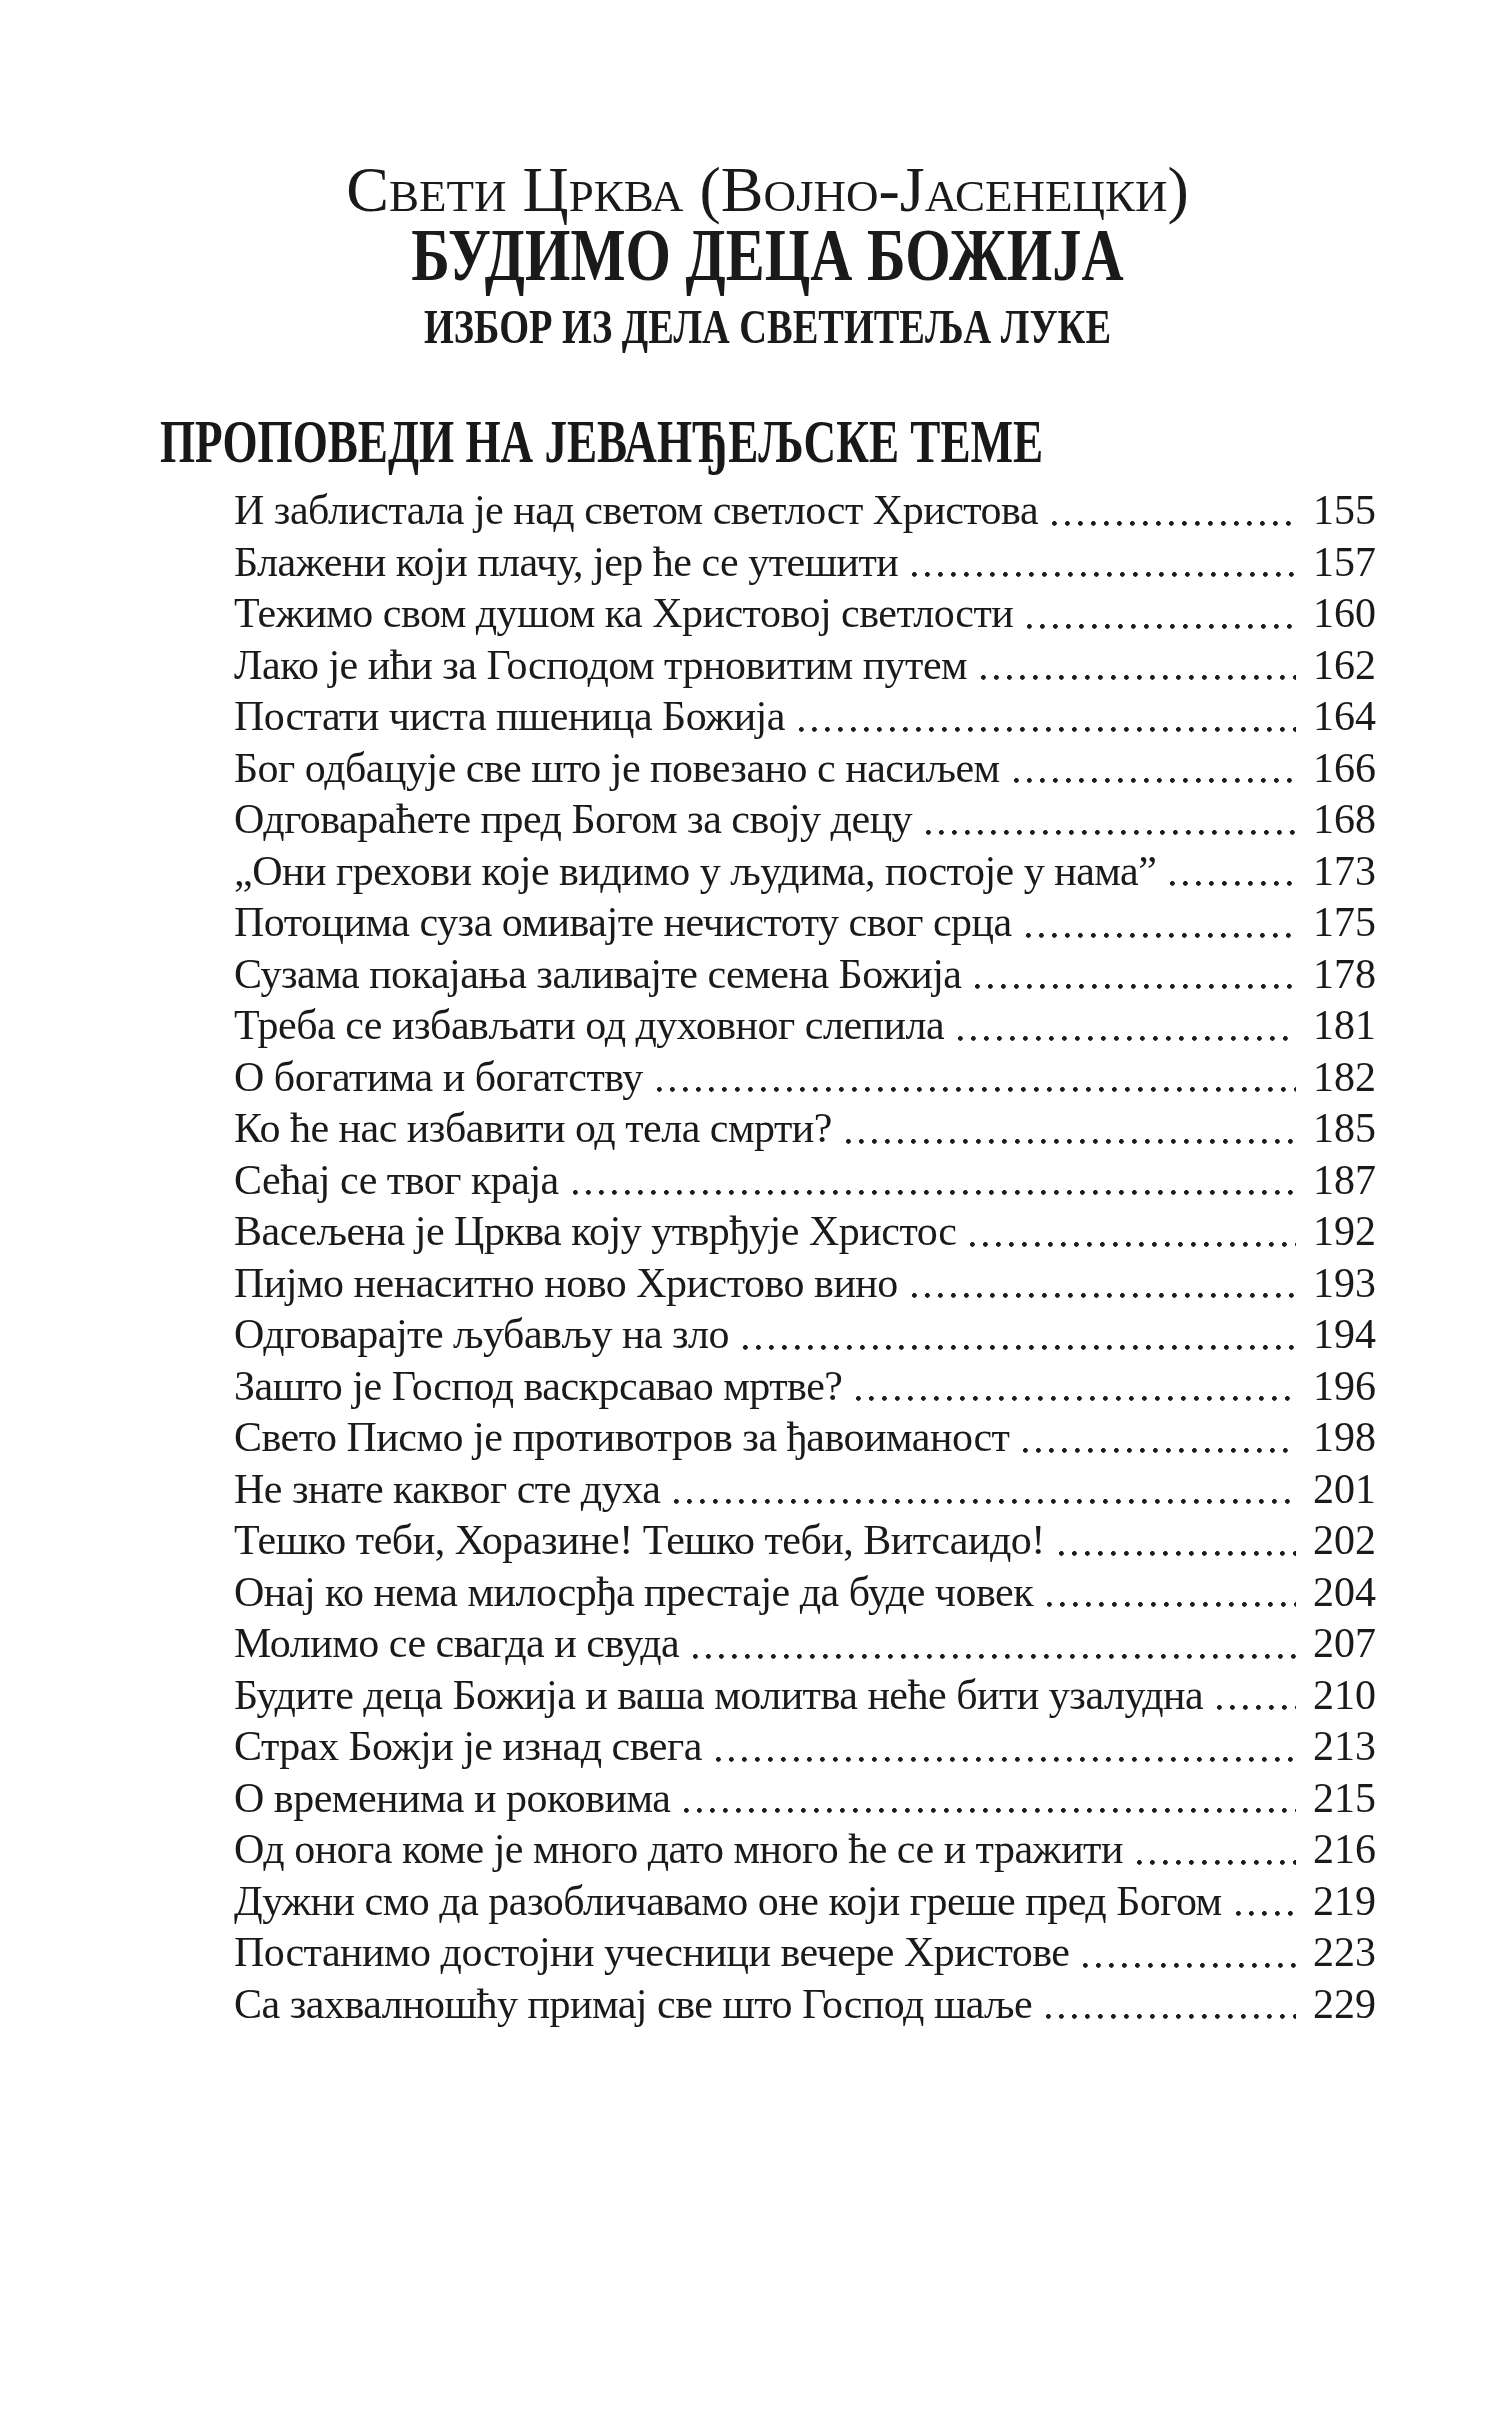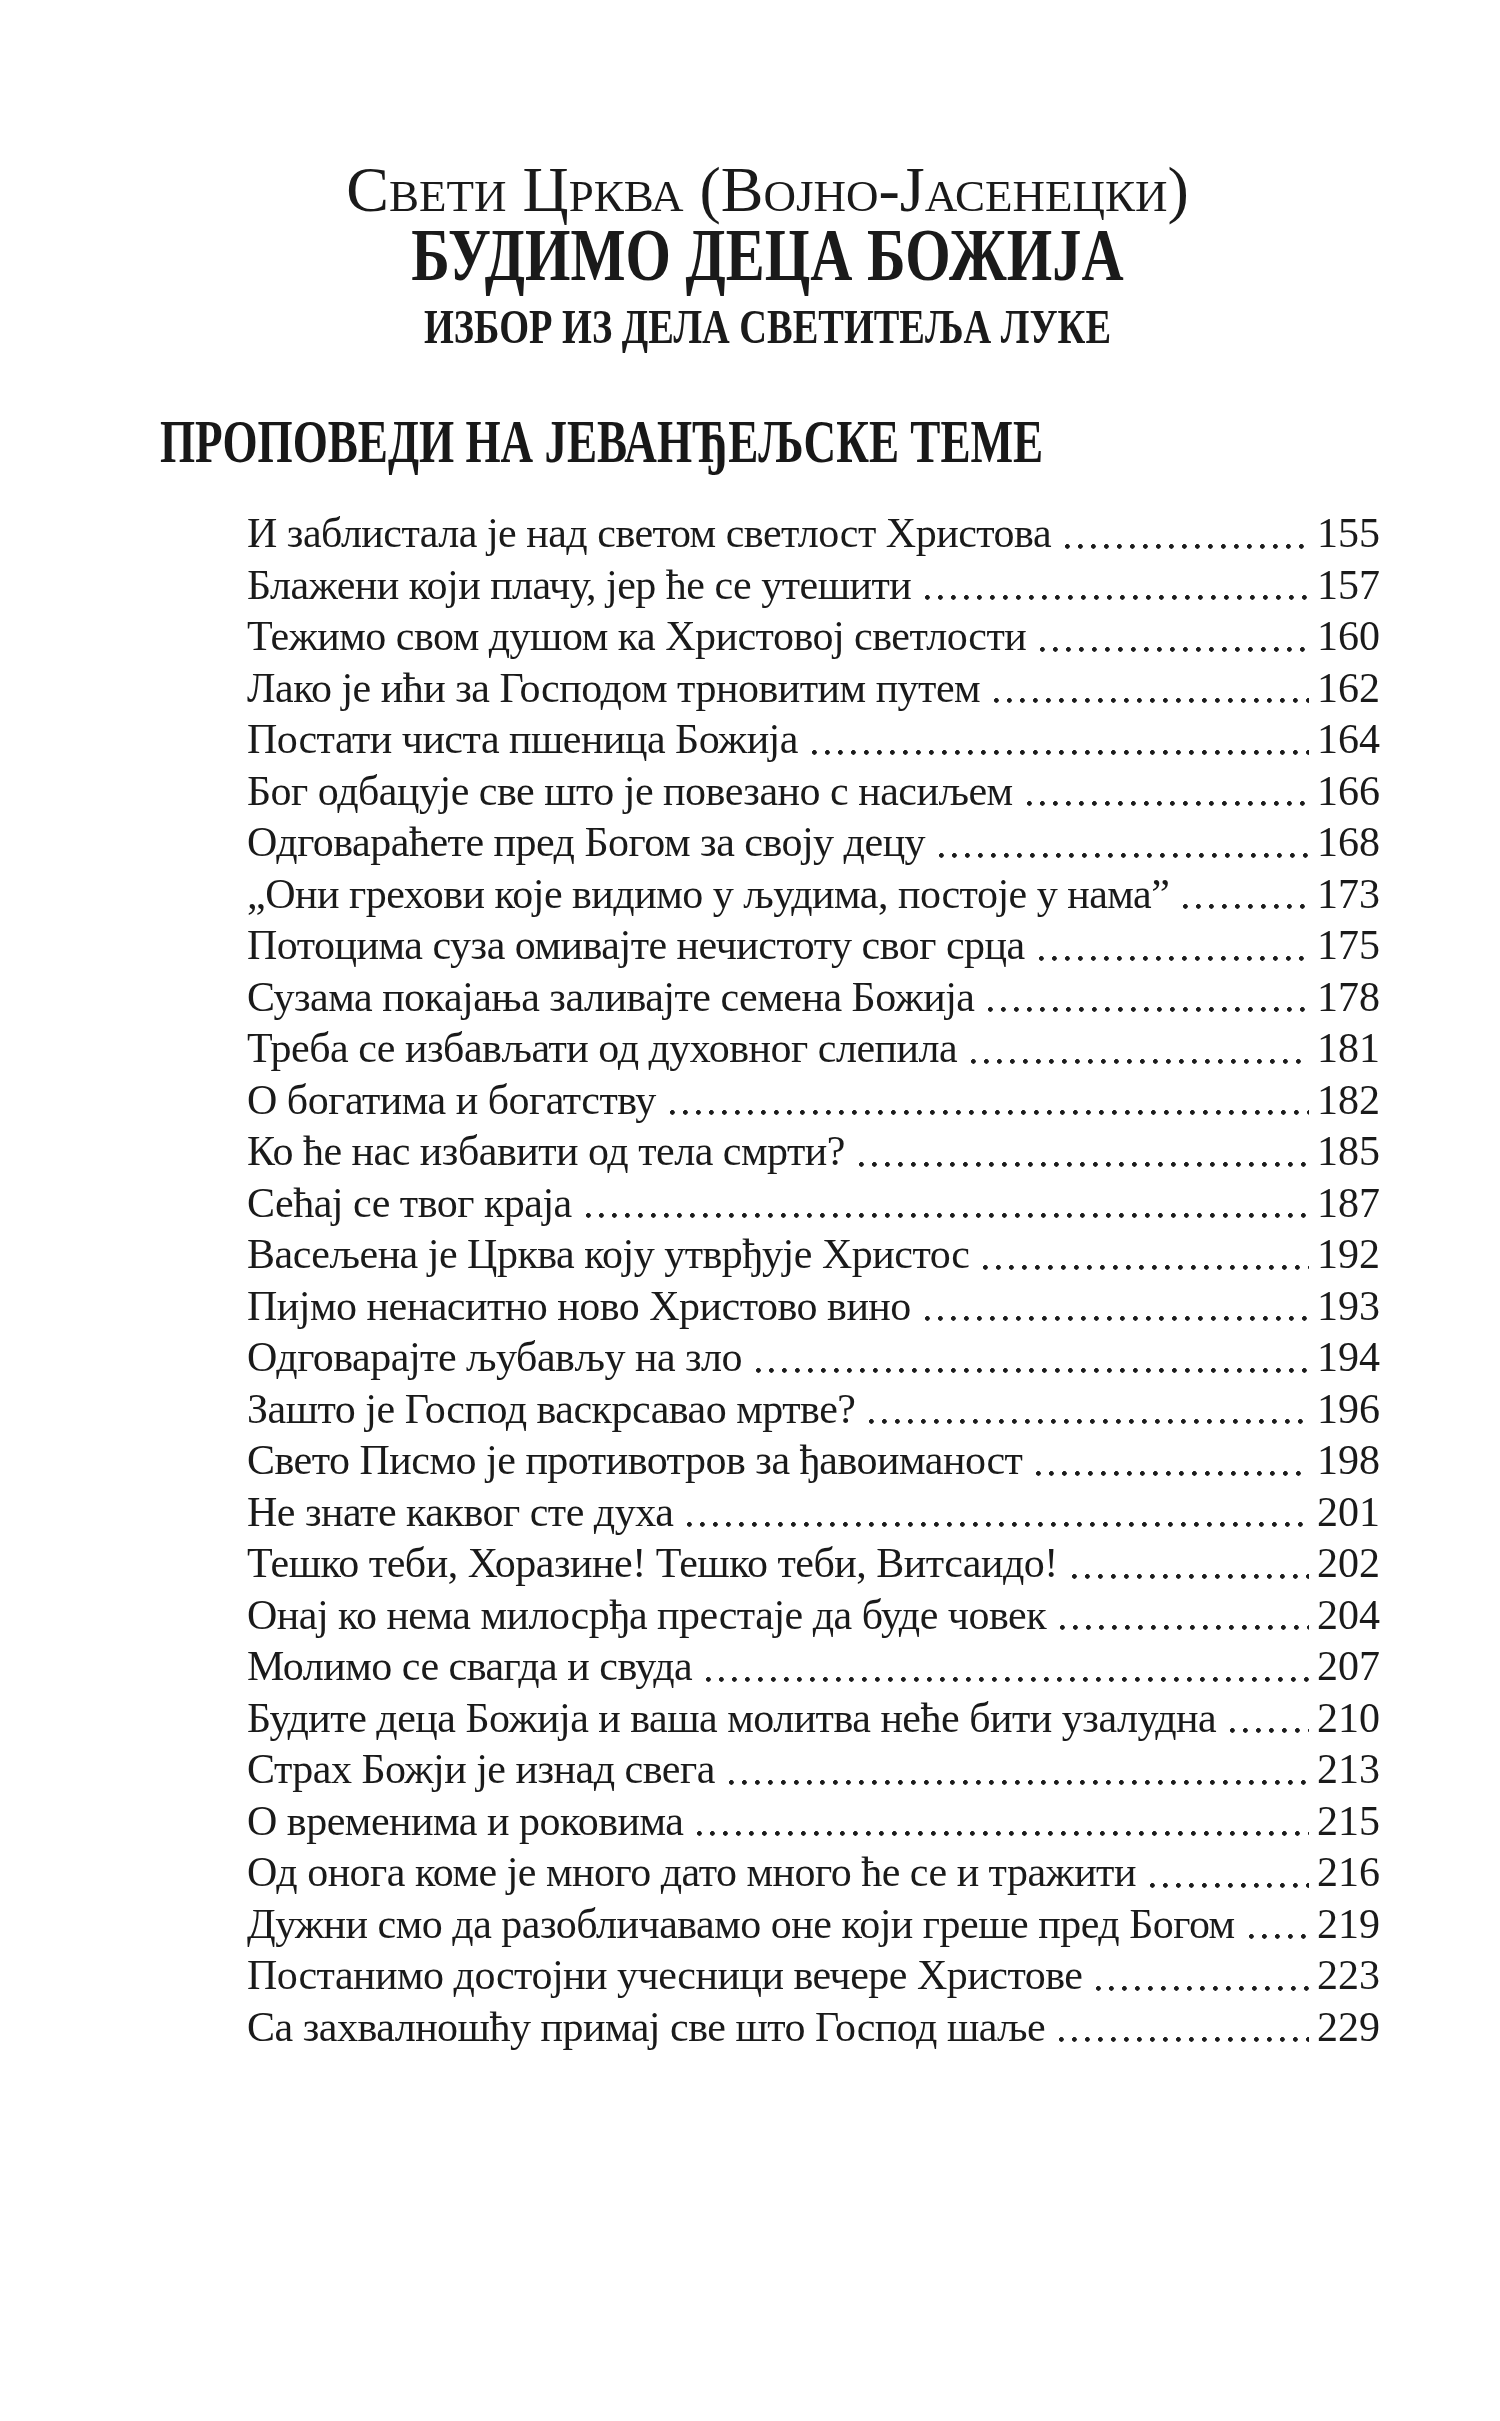--- a/index.html
+++ b/index.html
@@ -51,23 +51,22 @@
     font-size: 61px;
     font-weight: 700;
     line-height: 1;
     white-space: nowrap;
     transform: scaleX(0.74);
     transform-origin: left top;
     color: #181818;
   }
   .toc {
     position: absolute;
-    left: 87px; top: 485px;
+    left: 74px; top: 485px;
     width: 1142px;
-    margin-top: 23px;
   }
   .toc-row {
     display: flex;
     align-items: baseline;
     height: 51.5px;
     line-height: 51.5px;
     font-size: 42px;
     letter-spacing: -0.5px;
   }
   .toc-title {
@@ -80,20 +79,21 @@
     height: 5px;
     margin: 0 8px 11px 14px;
     background-image: radial-gradient(circle at 2.4px 2.4px, #1c1c1c 2.05px, rgba(0,0,0,0) 2.6px);
     background-size: 13px 5px;
     background-repeat: repeat-x;
     background-position: left bottom;
   }
   .toc-page {
     flex: 0 0 auto;
     min-width: 72px;
+    text-align: right;
     font-size: 42px;
     letter-spacing: 0;
   }
 </style>
 </head>
 <body>
 
 <div class="content">
 
   <div class="display-line author-line">Свети Црква (Војно-Јасенецки)</div>

